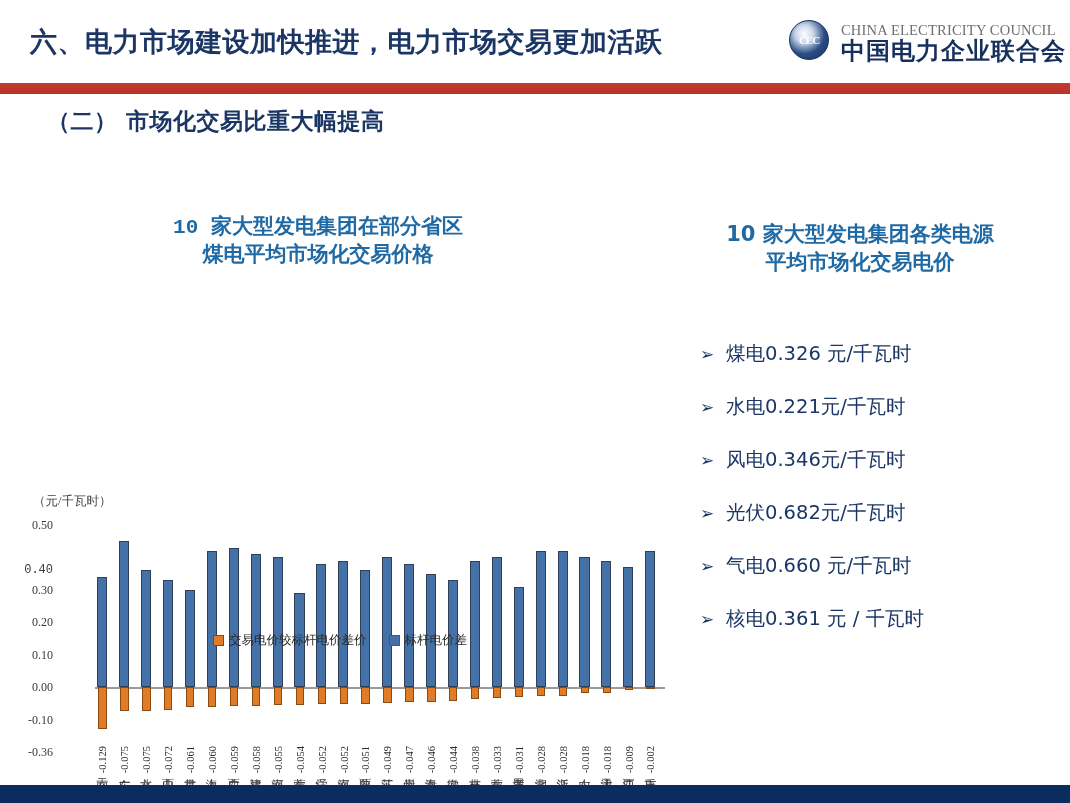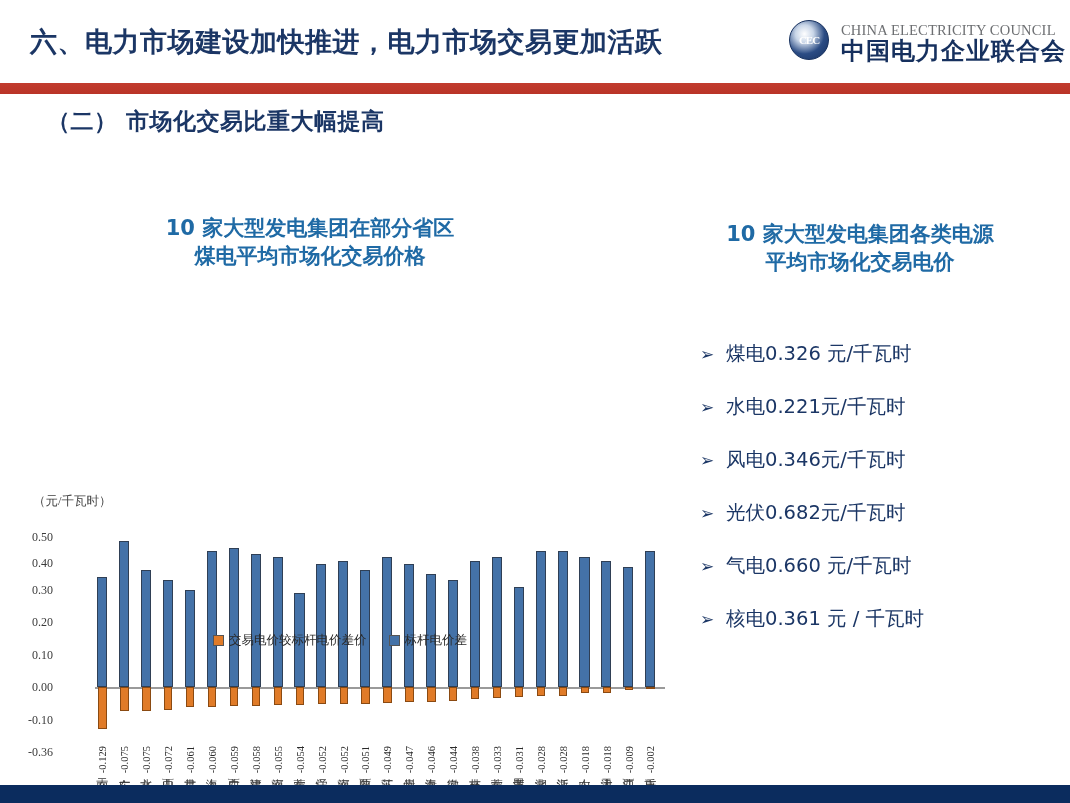--- a/index.html
+++ b/index.html
@@ -70,21 +70,21 @@
     font-family: "DejaVu Sans", "Liberation Sans", sans-serif;
   }
 
   
   #chart-panel { position: absolute; left: 0; top: 200px; width: 620px; height: 480px; }
   .chart-title {
     text-align: center; font-size: 21px; font-weight: bold;
     color: #1f6aa5; line-height: 1.35;
     font-family: "DejaVu Sans", "Liberation Sans", sans-serif;
   }
-  #chart-title-1 { position: absolute; left: 40px; top: 14px; width: 540px; }
+  #chart-title-1 { position: absolute; left: 48px; top: 14px; width: 540px; font-family: Liberation Mono, monospace; }
   #y-unit {
     position: absolute; left: 33px; top: 293px;
     font-size: 12.5px; color: #404040;
     font-family: "Liberation Serif", "DejaVu Serif", serif;
   }
 
   #plot-wrap { position: absolute; left: 55px; top: 325px; width: 610px; height: 235px; }
   .ytick {
     position: absolute; right: 612px; width: 50px; text-align: right;
     font-size: 12px; color: #3a3a3a; transform: translateY(-50%);
@@ -181,22 +181,22 @@
 
 <div id="chart-panel">
   <div id="chart-title-1" class="chart-title">
     <div>10 家大型发电集团在部分省区</div>
     <div>煤电平均市场化交易价格</div>
   </div>
   <div id="y-unit">（元/千瓦时）</div>
 
   <div id="plot-wrap">
     <div id="yticks-host">
-        <div class="ytick" style="top: 12px;">0.50</div>
-        <div class="ytick" style="top: 38px;">0.40</div>
+        <div class="ytick" style="top: 0px;">0.50</div>
+        <div class="ytick" style="top: 45px; font-family: Liberation Mono, monospace;">0.40</div>
         <div class="ytick" style="top: 64.8571px;">0.30</div>
         <div class="ytick" style="top: 97.2857px;">0.20</div>
         <div class="ytick" style="top: 129.714px;">0.10</div>
         <div class="ytick" style="top: 162.143px;">0.00</div>
         <div class="ytick" style="top: 194.571px;">-0.10</div>
         <div class="ytick" style="top: 227px;">-0.36</div>
       </div>
     <div id="plot">
       <div id="axis-line" style="top: 162.143px;"></div>
     <div class="bar-slot" style="left: 0px; width: 21.9231px;">

